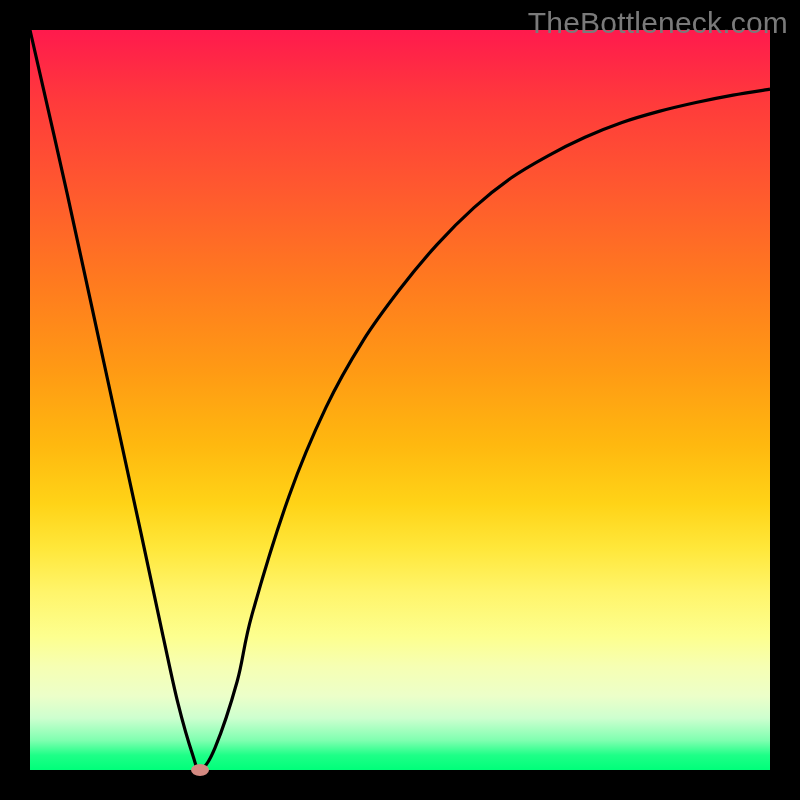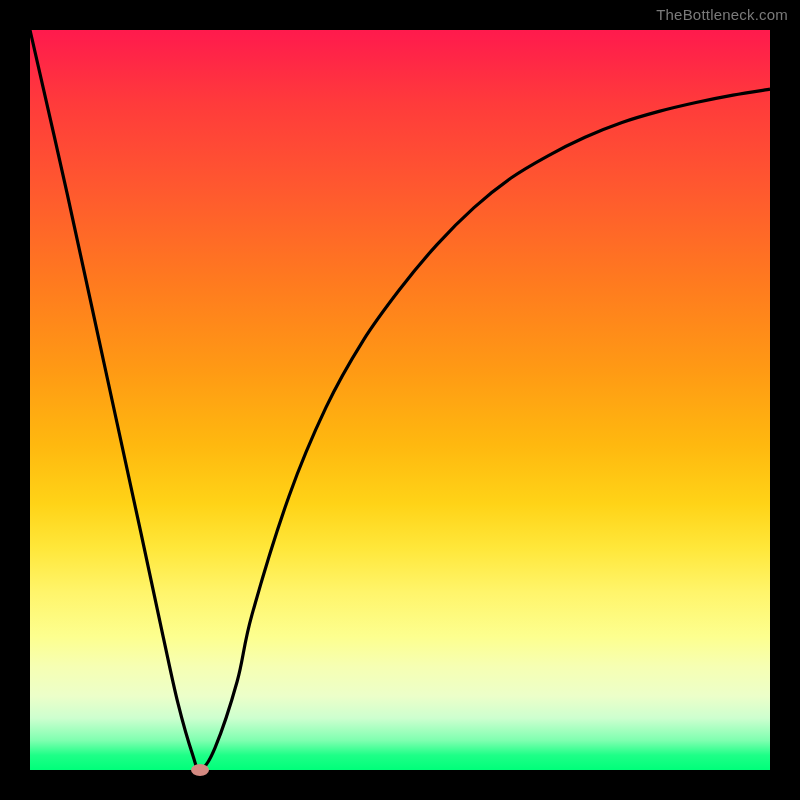--- a/index.html
+++ b/index.html
@@ -47,21 +47,21 @@
     top: 0;
     width: 740px;
     height: 740px;
     overflow: visible;
   }
   .watermark {
     position: absolute;
     top: 6px;
     right: 12px;
     color: #7a7a7a;
-    font-size: 15px;
+    font-size: 30px;
     font-weight: 500;
     letter-spacing: 0.2px;
     user-select: none;
   }
   .dot {
     position: absolute;
     width: 18px;
     height: 12px;
     border-radius: 50% / 50%;
     background: #d48a82;

